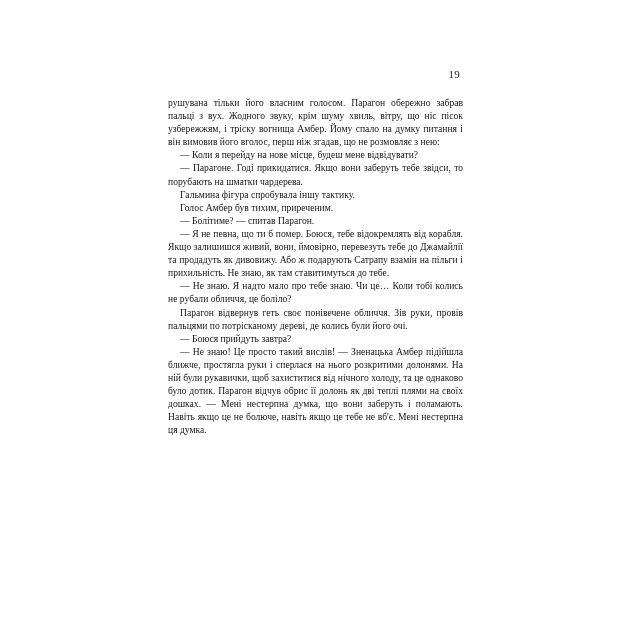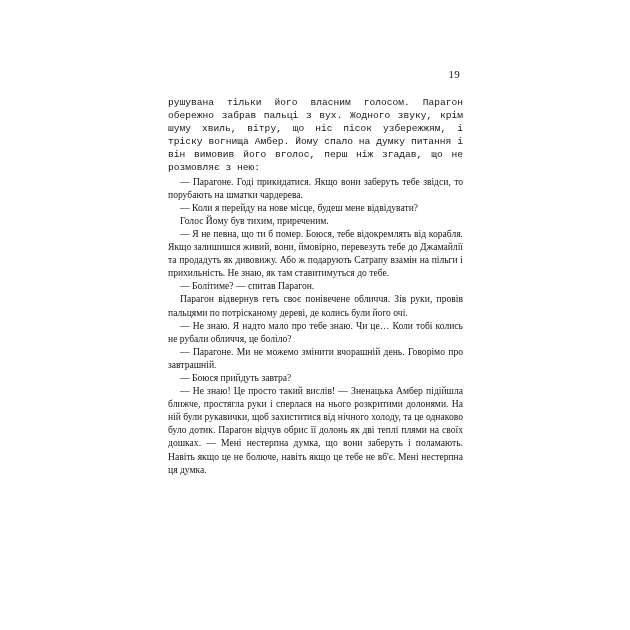--- a/index.html
+++ b/index.html
@@ -41,34 +41,33 @@
     text-align: justify;
     text-justify: inter-word;
     color: #161616;
     hyphens: none;
   }
   .para.indent {
     text-indent: 12px;
   }
   .para.noindent {
     text-indent: 0;
-    font-family: Liberation Mono, monospace;
   }
 </style>
 </head>
 <body>
 
 <div class="page">
   <div class="page-number">19</div>
   <div class="text-block">
     <p class="para noindent">рушувана тільки його власним голосом. Парагон обережно забрав пальці з вух. Жодного звуку, крім шуму хвиль, вітру, що ніс пісок узбережжям, і тріску вогнища Амбер. Йому спало на думку питання і він вимовив його вголос, перш ніж згадав, що не розмовляє з нею:</p>
+    <p class="para indent">— Коли я перейду на нове місце, будеш мене відвідувати?</p>
     <p class="para indent">— Парагоне. Годі прикидатися. Якщо вони заберуть тебе звідси, то порубають на шматки чардерева.</p>
-    <p class="para indent">— Коли я перейду на нове місце, будеш мене відвідувати?</p>
-    <p class="para indent">Голос Йому був тихим, приреченим.</p>
+    <p class="para indent">Гальмина фігура спробувала іншу тактику.</p>
+    <p class="para indent">Голос Амбер був тихим, приреченим.</p>
+    <p class="para indent">— Болітиме? — спитав Парагон.</p>
     <p class="para indent">— Я не певна, що ти б помер. Боюся, тебе відокремлять від корабля. Якщо залишишся живий, вони, ймовірно, перевезуть тебе до Джамайлії та продадуть як дивовижу. Або ж подарують Сатрапу взамін на пільги і прихильність. Не знаю, як там ставитимуться до тебе.</p>
-    <p class="para indent">— Болітиме? — спитав Парагон.</p>
+    <p class="para indent">— Не знаю. Я надто мало про тебе знаю. Чи це… Коли тобі колись не рубали обличчя, це боліло?</p>
     <p class="para indent">Парагон відвернув геть своє понівечене обличчя. Зів руки, провів пальцями по потрісканому дереві, де колись були його очі.</p>
-    <p class="para indent">— Не знаю. Я надто мало про тебе знаю. Чи це… Коли тобі колись не рубали обличчя, це боліло?</p>
-    <p class="para indent">— Парагоне. Ми не можемо змінити вчорашній день. Говорімо про завтрашній.</p>
     <p class="para indent">— Боюся прийдуть завтра?</p>
     <p class="para indent">— Не знаю! Це просто такий вислів! — Зненацька Амбер підійшла ближче, простягла руки і сперлася на нього розкритими долонями. На ній були рукавички, щоб захиститися від нічного холоду, та це однаково було дотик. Парагон відчув обрис її долонь як дві теплі плями на своїх дошках. — Мені нестерпна думка, що вони заберуть і поламають. Навіть якщо це не болюче, навіть якщо це тебе не вб'є. Мені нестерпна ця думка.</p>
   </div>
 </div>
 
 </body></html>

